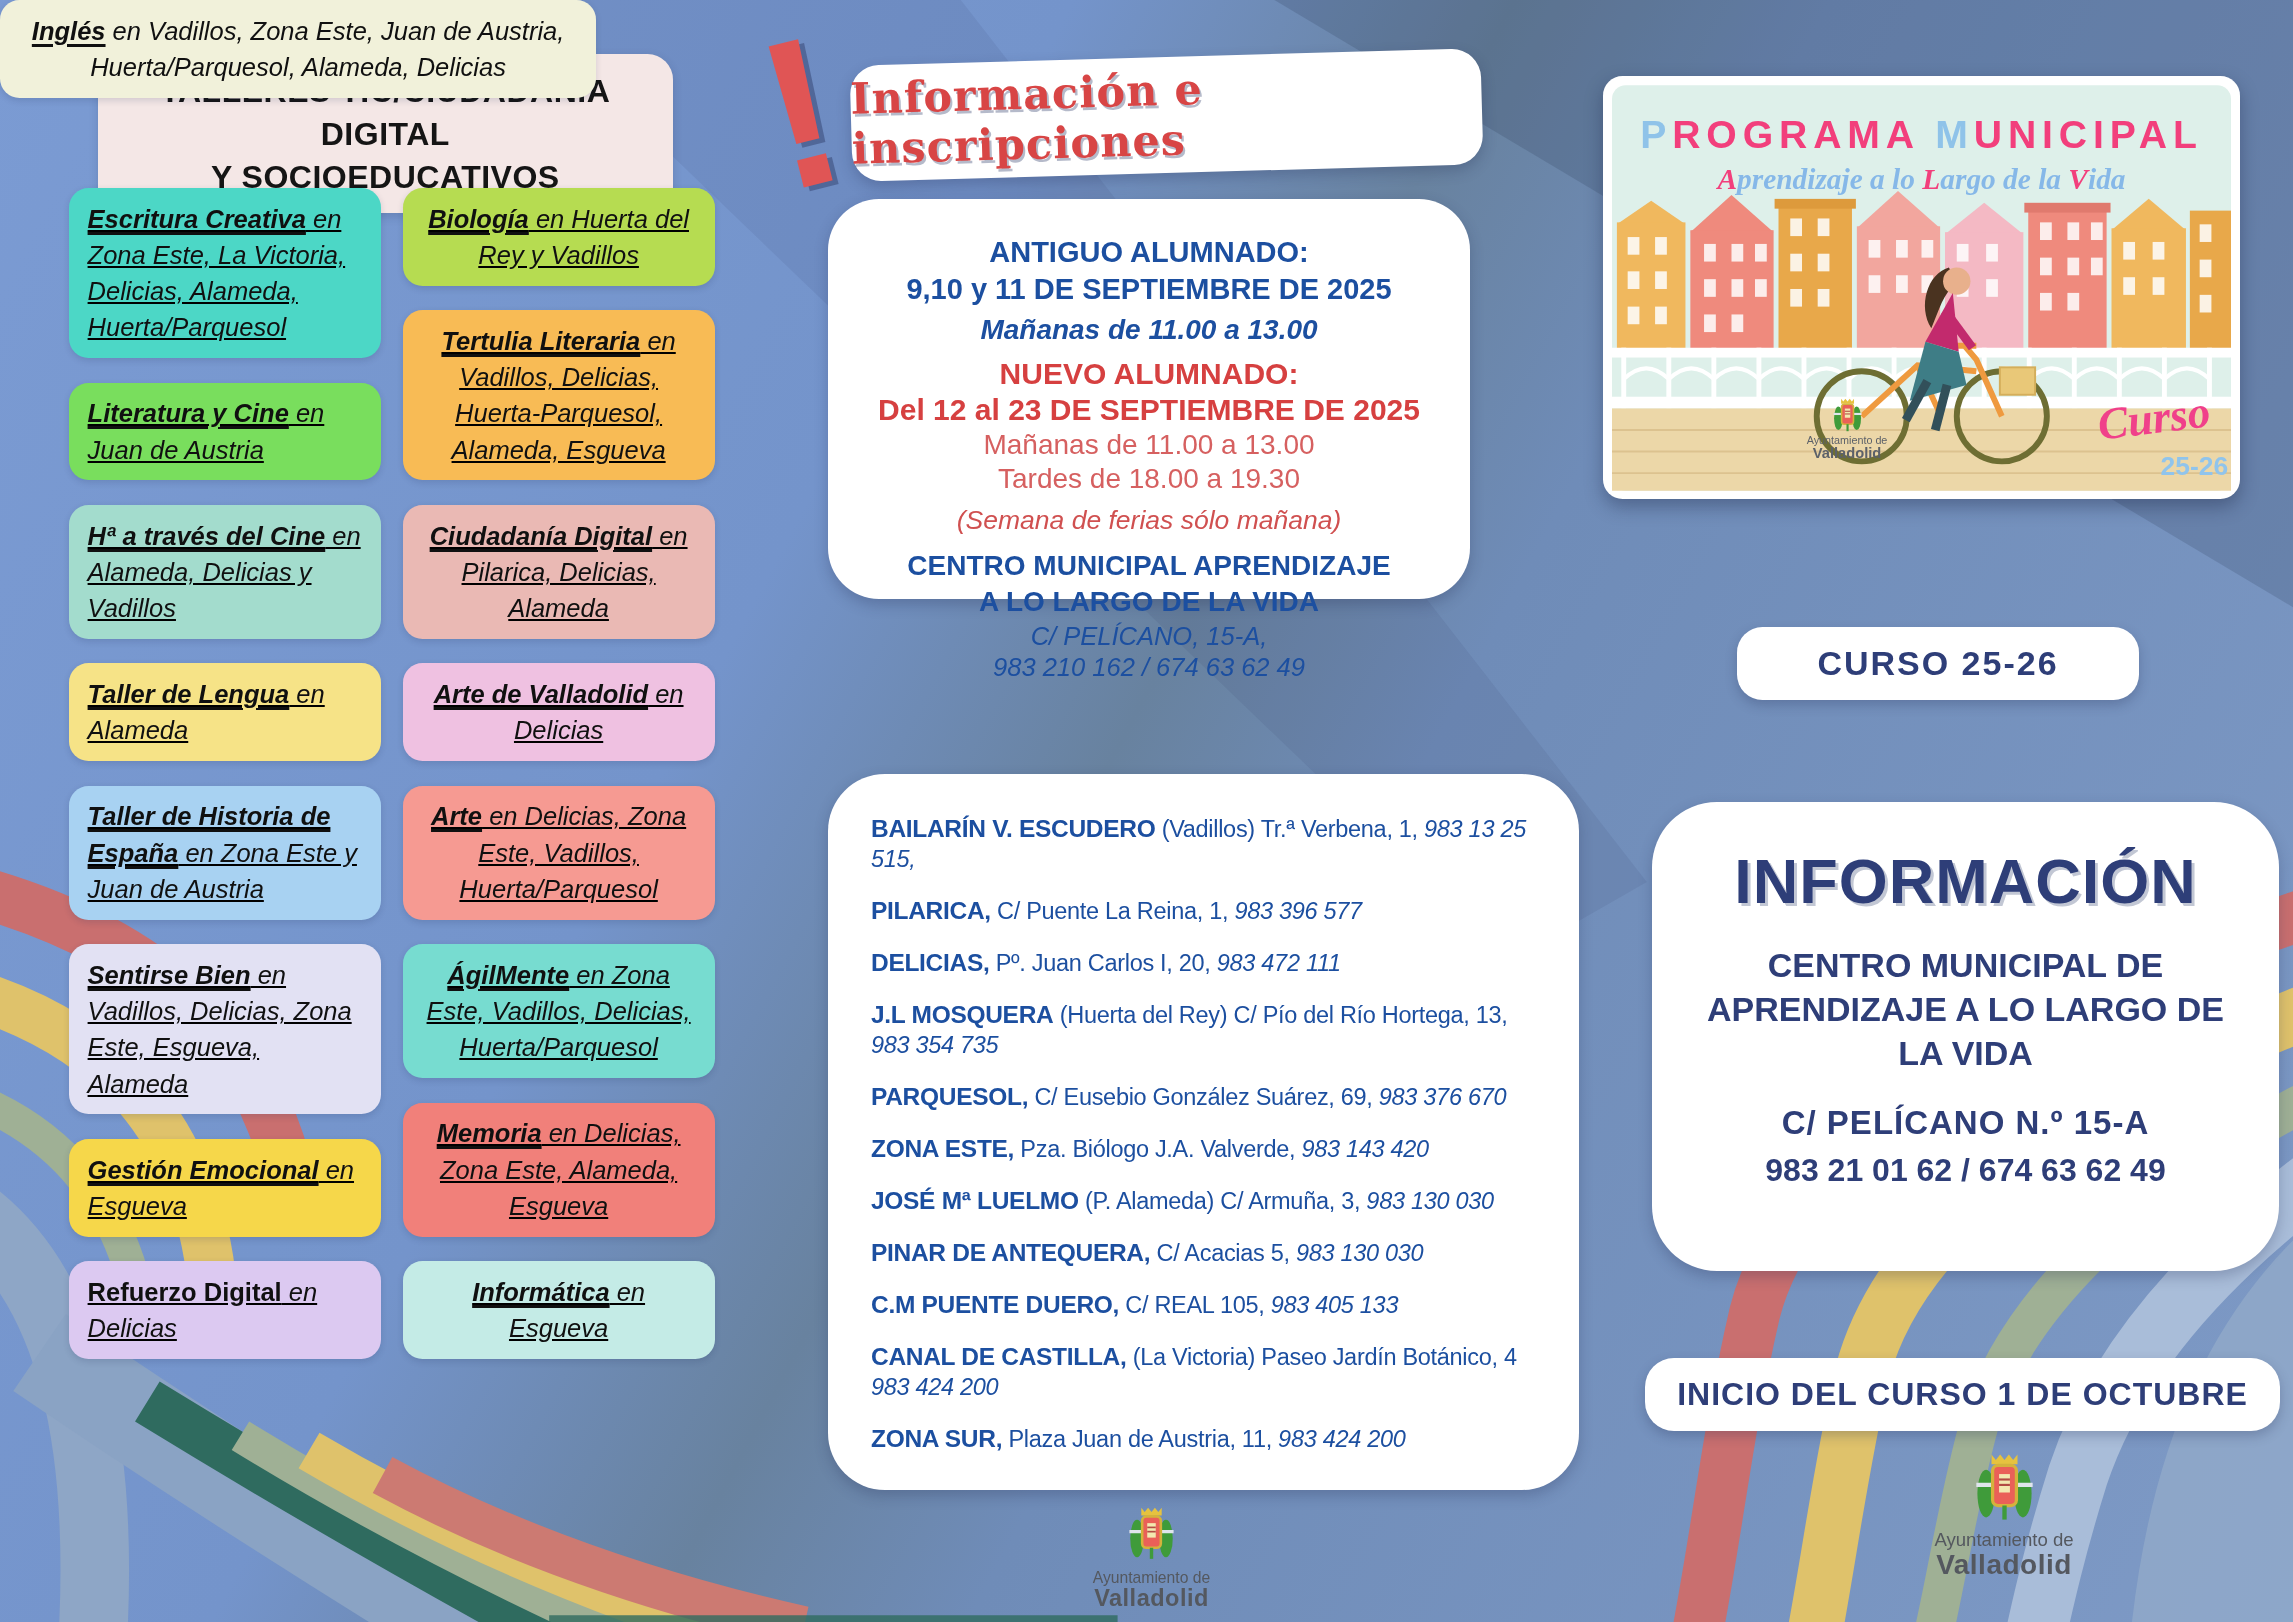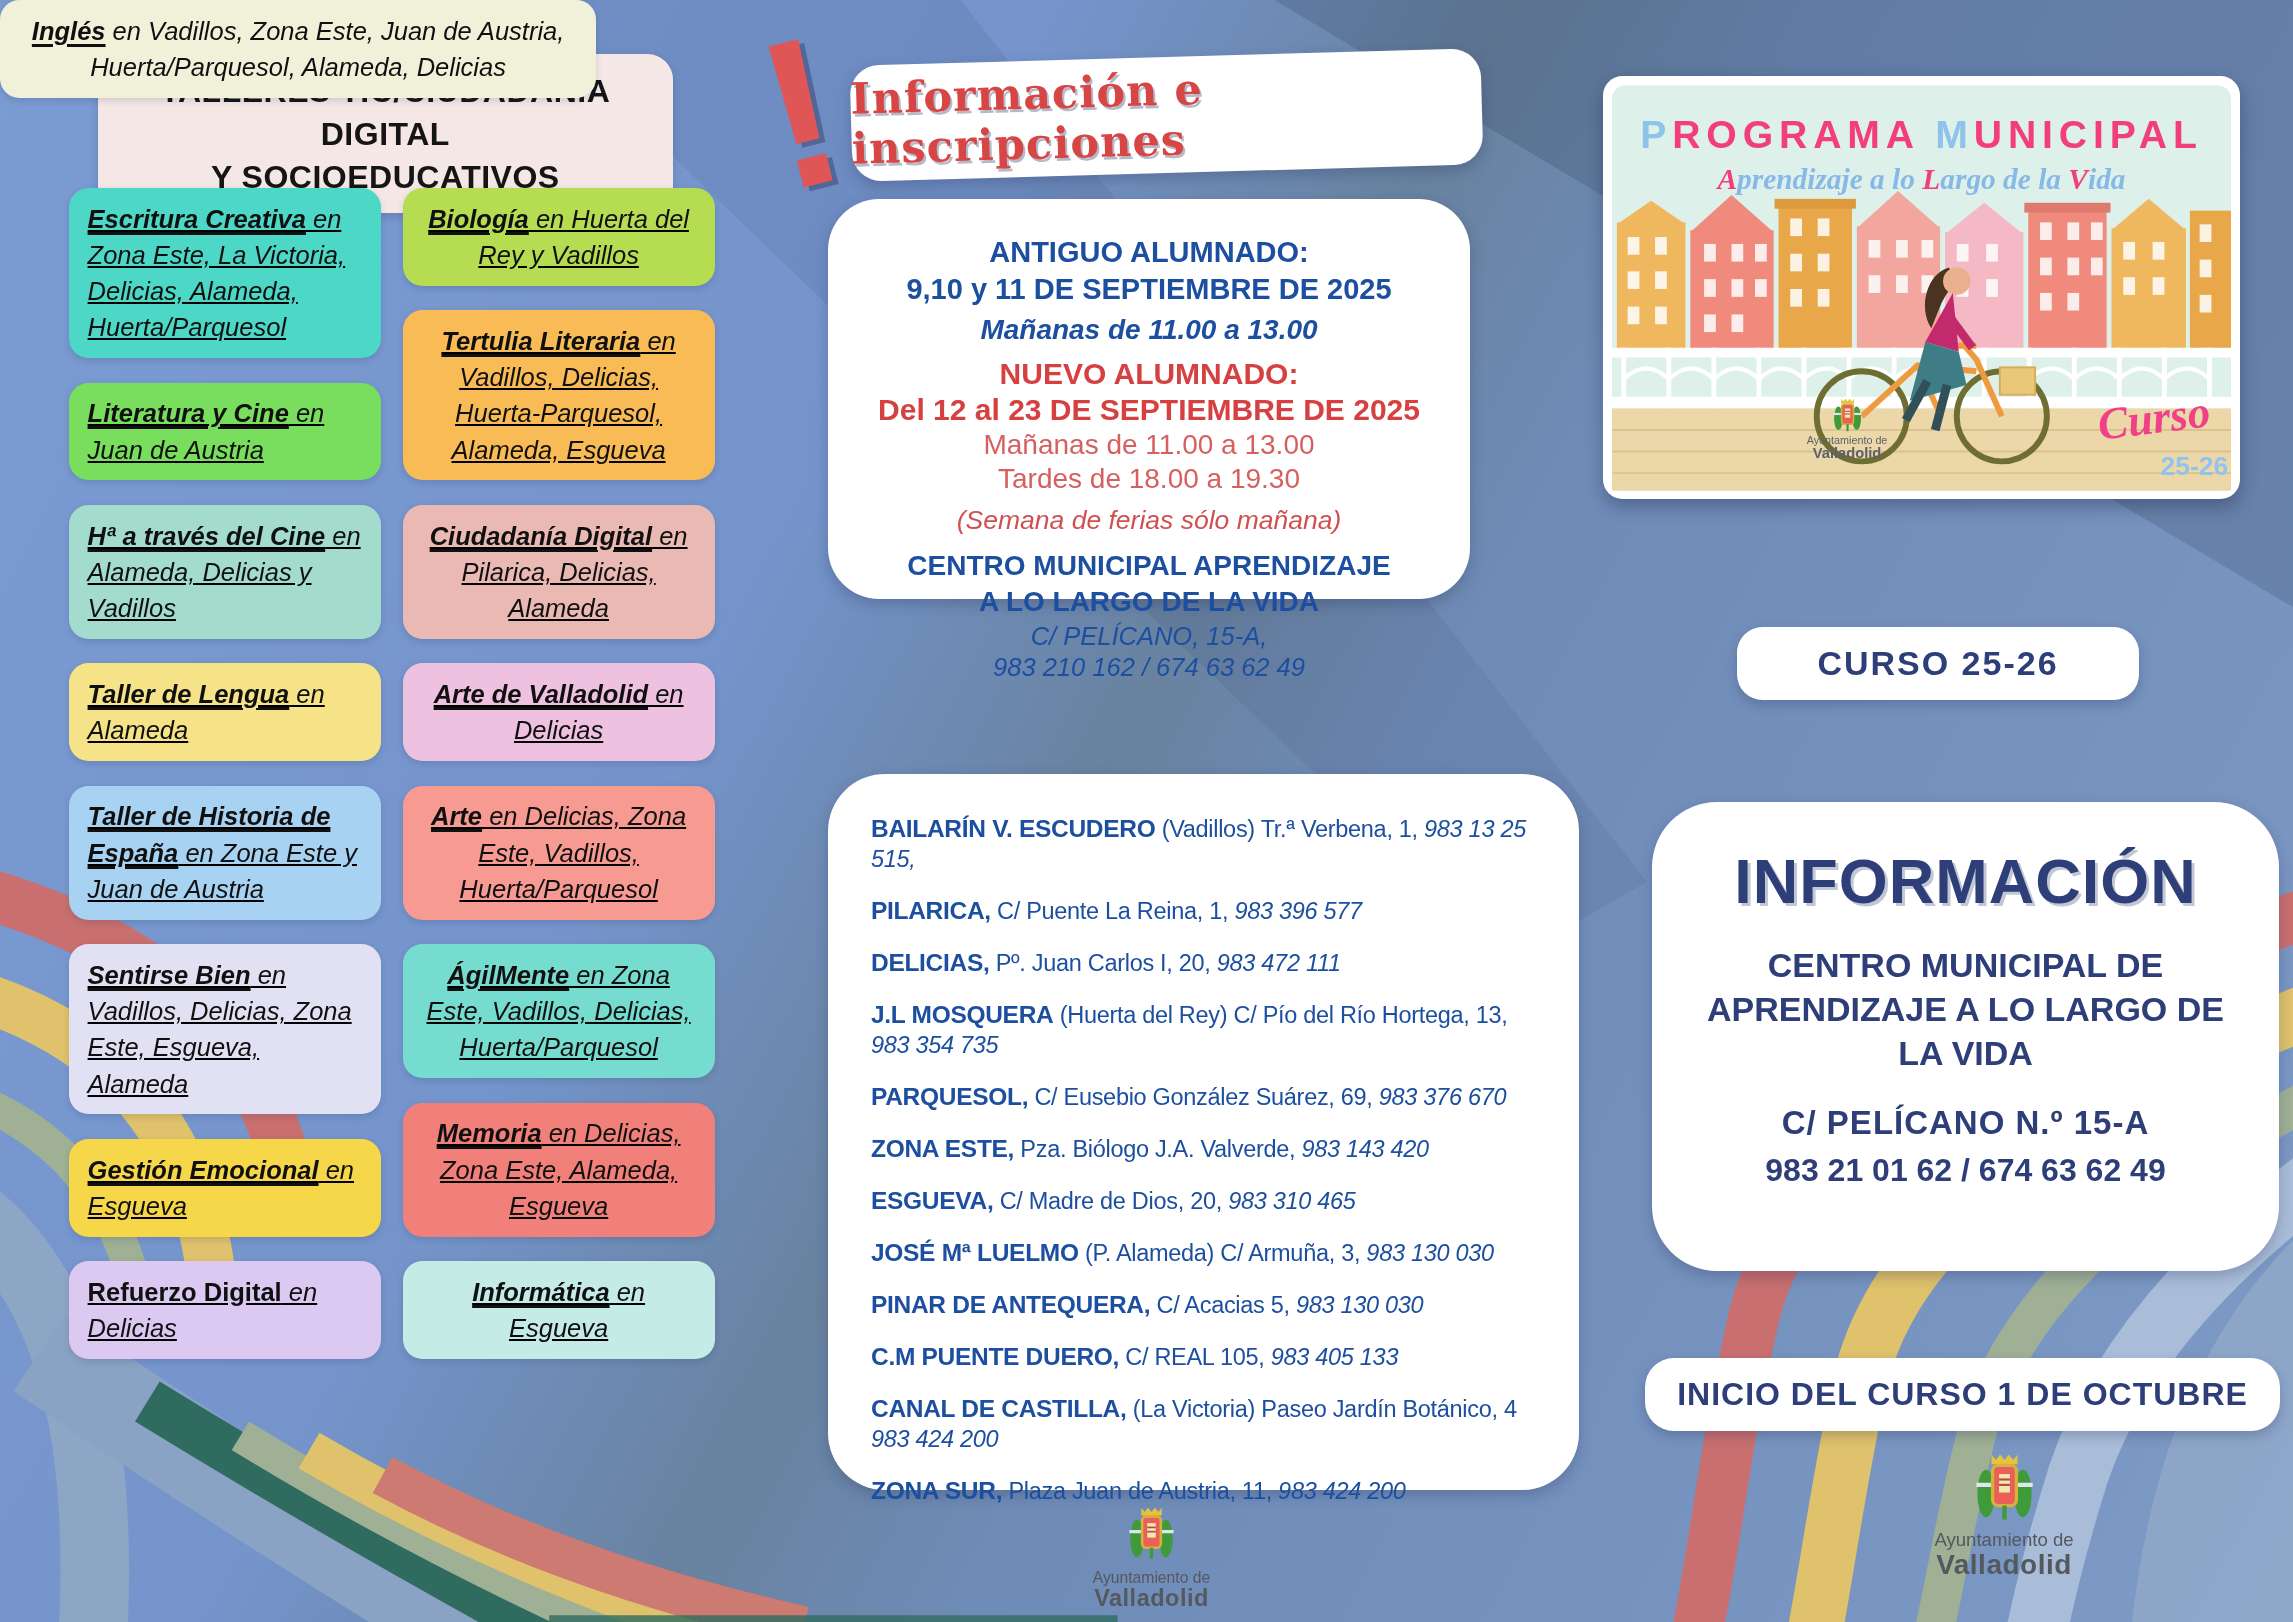--- a/index.html
+++ b/index.html
@@ -168,21 +168,20 @@
   </div>
 
   <div class="layer mid-box2">
     <div id="centers-list">
         <p class="centry"><span class="cname">BAILARÍN V. ESCUDERO</span><span class="cinfo"> (Vadillos) Tr.ª Verbena, 1, </span><span class="cphone">983 13 25 515,</span></p>
         <p class="centry"><span class="cname">PILARICA,</span><span class="cinfo"> C/ Puente La Reina, 1, </span><span class="cphone">983 396 577</span></p>
         <p class="centry"><span class="cname">DELICIAS,</span><span class="cinfo"> Pº. Juan Carlos I, 20, </span><span class="cphone">983 472 111</span></p>
         <p class="centry"><span class="cname">J.L MOSQUERA</span><span class="cinfo"> (Huerta del Rey) C/ Pío del Río Hortega, 13, </span><span class="cphone">983 354 735</span></p>
         <p class="centry"><span class="cname">PARQUESOL,</span><span class="cinfo"> C/ Eusebio González Suárez, 69, </span><span class="cphone">983 376 670</span></p>
         <p class="centry"><span class="cname">ZONA ESTE,</span><span class="cinfo"> Pza. Biólogo J.A. Valverde, </span><span class="cphone">983 143 420</span></p>
-        <p class="centry"><span class="cname">ESGUEVA,</span><span class="cinfo"> C/ Madre de Dios, 20, </span><span class="cphone">983 310 465</span></p>
         <p class="centry"><span class="cname">JOSÉ Mª LUELMO</span><span class="cinfo"> (P. Alameda) C/ Armuña, 3, </span><span class="cphone">983 130 030</span></p>
         <p class="centry"><span class="cname">PINAR DE ANTEQUERA,</span><span class="cinfo"> C/ Acacias 5, </span><span class="cphone">983 130 030</span></p>
         <p class="centry"><span class="cname">C.M PUENTE DUERO,</span><span class="cinfo"> C/ REAL 105, </span><span class="cphone">983 405 133</span></p>
         <p class="centry"><span class="cname">CANAL DE CASTILLA,</span><span class="cinfo"> (La Victoria) Paseo Jardín Botánico, 4 </span><span class="cphone">983 424 200</span></p>
         <p class="centry"><span class="cname">ZONA SUR,</span><span class="cinfo"> Plaza Juan de Austria, 11, </span><span class="cphone">983 424 200</span></p>
       </div>
   </div>
 
   <div class="layer logo-block logo-mid">
     <svg width="51" height="61" viewBox="0 0 60 66">

